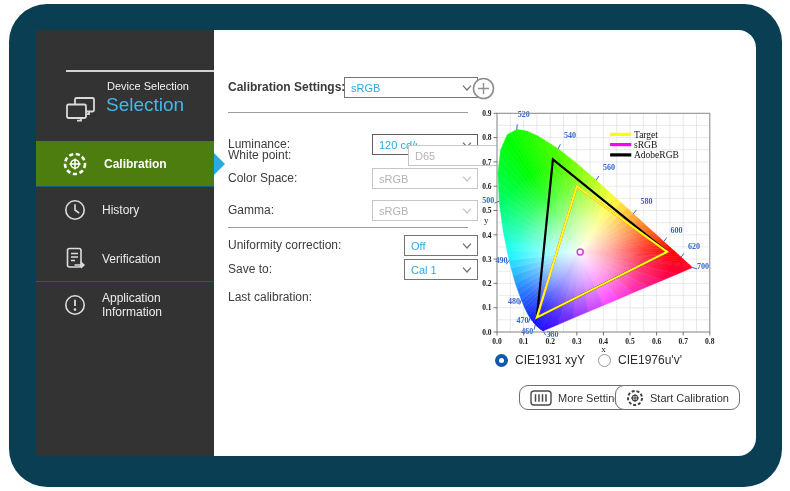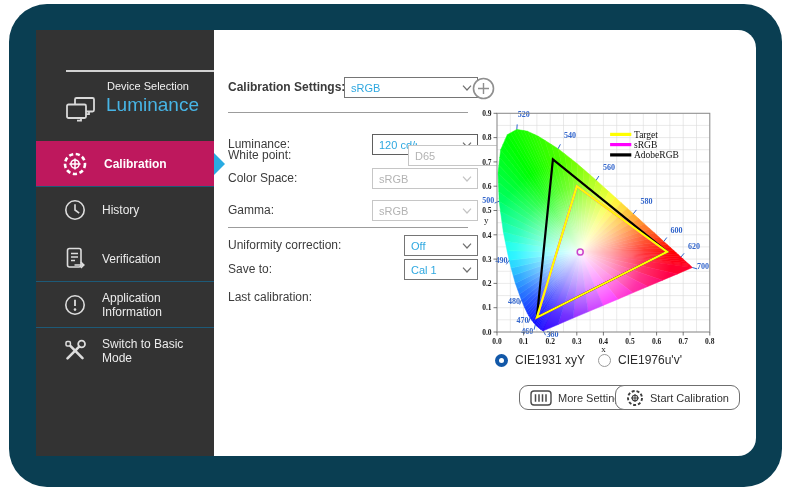--- a/index.html
+++ b/index.html
@@ -11,21 +11,21 @@
   .sidebar{position:relative;z-index:2;width:178px;background:#333333;flex:none;}
   .sb-topline{position:absolute;left:30px;right:0;top:40px;height:2px;background:#d2d2d2;}
   .device{position:absolute;left:0;top:48px;width:178px;height:52px;}
   .device .icon{position:absolute;left:28px;top:18px;}
   .device-label{position:absolute;left:71px;top:2px;font-size:11px;color:#f2f2f2;}
   .device-name{position:absolute;left:70px;top:16px;font-size:19px;color:#47b5e6;}
   .nav{position:absolute;left:0;top:111px;width:178px;}
   .nav-item{position:relative;height:45px;display:flex;align-items:center;padding-left:26px;gap:14px;cursor:pointer;}
   .nav-item .nicon{width:26px;display:flex;justify-content:center;flex:none;}
   .nav-label{font-size:12px;color:#ececec;}
-  .nav-item.active{background:#be185d;gap:16px;}
+  .nav-item.active{background:#4d7c0f;gap:16px;}
   .nav-item.active .nav-label{color:#ffffff;font-weight:bold;}
   .nav-item.active::after{content:"";position:absolute;right:-11px;top:50%;transform:translateY(-50%);
     border-top:11px solid transparent;border-bottom:11px solid transparent;border-left:11px solid #29abe2;}
   .nav-item.sep{border-top:1.5px solid #1d5a78;}
   .nav-item.gap{margin-top:4px;}
   
   .content{position:relative;flex:1;background:#ffffff;border-radius:0 18px 18px 0;}
   .row{position:absolute;left:14px;width:252px;height:21px;}
   .flabel{font-size:12px;color:#3c3c3c;line-height:21px;}
   .hsep{position:absolute;left:14px;width:240px;height:1px;background:#9c9c9c;}
@@ -62,21 +62,21 @@
       <div class="device">
         <span class="icon">
           <svg width="34" height="28" viewBox="0 0 34 28">
             <rect x="11" y="2" width="19" height="13.5" rx="1.5" fill="none" stroke="#d9d9d9" stroke-width="1.8"></rect>
             <path d="M25 15.5 v2.6 h-4" fill="none" stroke="#d9d9d9" stroke-width="1.8"></path>
             <rect x="3" y="8.5" width="19" height="13.5" rx="1.5" fill="#333333" stroke="#d9d9d9" stroke-width="1.8"></rect>
             <path d="M17 22 v2.6 h-4" fill="none" stroke="#d9d9d9" stroke-width="1.8"></path>
           </svg>
         </span>
         <div class="device-label">Device Selection</div>
-        <div class="device-name">Luminance</div>
+        <div class="device-name">Selection</div>
       </div>
 
       <nav class="nav">
         <div class="nav-item active">
           <span class="nicon">
             <svg width="26" height="26" viewBox="0 0 26 26">
               <circle cx="13" cy="13" r="10" fill="none" stroke="#ffffff" stroke-width="2.6" stroke-dasharray="4.2 2.6"></circle>
               <path d="M13 7.4 V18.6 M7.4 13 H18.6" stroke="#ffffff" stroke-width="1.5"></path>
               <circle cx="13" cy="13" r="4.1" fill="none" stroke="#ffffff" stroke-width="1.5"></circle>
             </svg>
@@ -109,31 +109,20 @@
           <span class="nicon">
             <svg width="24" height="24" viewBox="0 0 24 24">
               <circle cx="12" cy="12" r="9.2" fill="none" stroke="#dddddd" stroke-width="1.6"></circle>
               <path d="M12 6.8 v6.2" stroke="#dddddd" stroke-width="1.8"></path>
               <circle cx="12" cy="16.6" r="1.3" fill="#dddddd"></circle>
             </svg>
           </span>
           <span class="nav-label">Application Information</span>
         </div>
 
-        <div class="nav-item sep">
-          <span class="nicon">
-            <svg width="26" height="26" viewBox="0 0 26 26">
-              <circle cx="19.6" cy="6" r="3.4" fill="none" stroke="#dddddd" stroke-width="1.8"></circle>
-              <path d="M17.2 8.6 L5.5 20.3" stroke="#dddddd" stroke-width="2.6" stroke-linecap="round"></path>
-              <rect x="4" y="3.6" width="4.4" height="4.4" rx="1.2" fill="none" stroke="#dddddd" stroke-width="1.5"></rect>
-              <path d="M8.6 8.2 L20.5 20.1" stroke="#dddddd" stroke-width="2.6" stroke-linecap="round"></path>
-            </svg>
-          </span>
-          <span class="nav-label">Switch to Basic Mode</span>
-        </div>
       </nav>
     </aside>
 
     <main class="content">
 
       <div class="row" style="top:47px;width:300px;">
         <span class="flabel" style="font-weight:bold;color:#3a3a3a;">Calibration Settings:</span>
         <div class="dd" style="left:116px;width:134px;">
           <span class="dd-val">sRGB</span>
           <svg width="10" height="6" viewBox="0 0 10 6">

